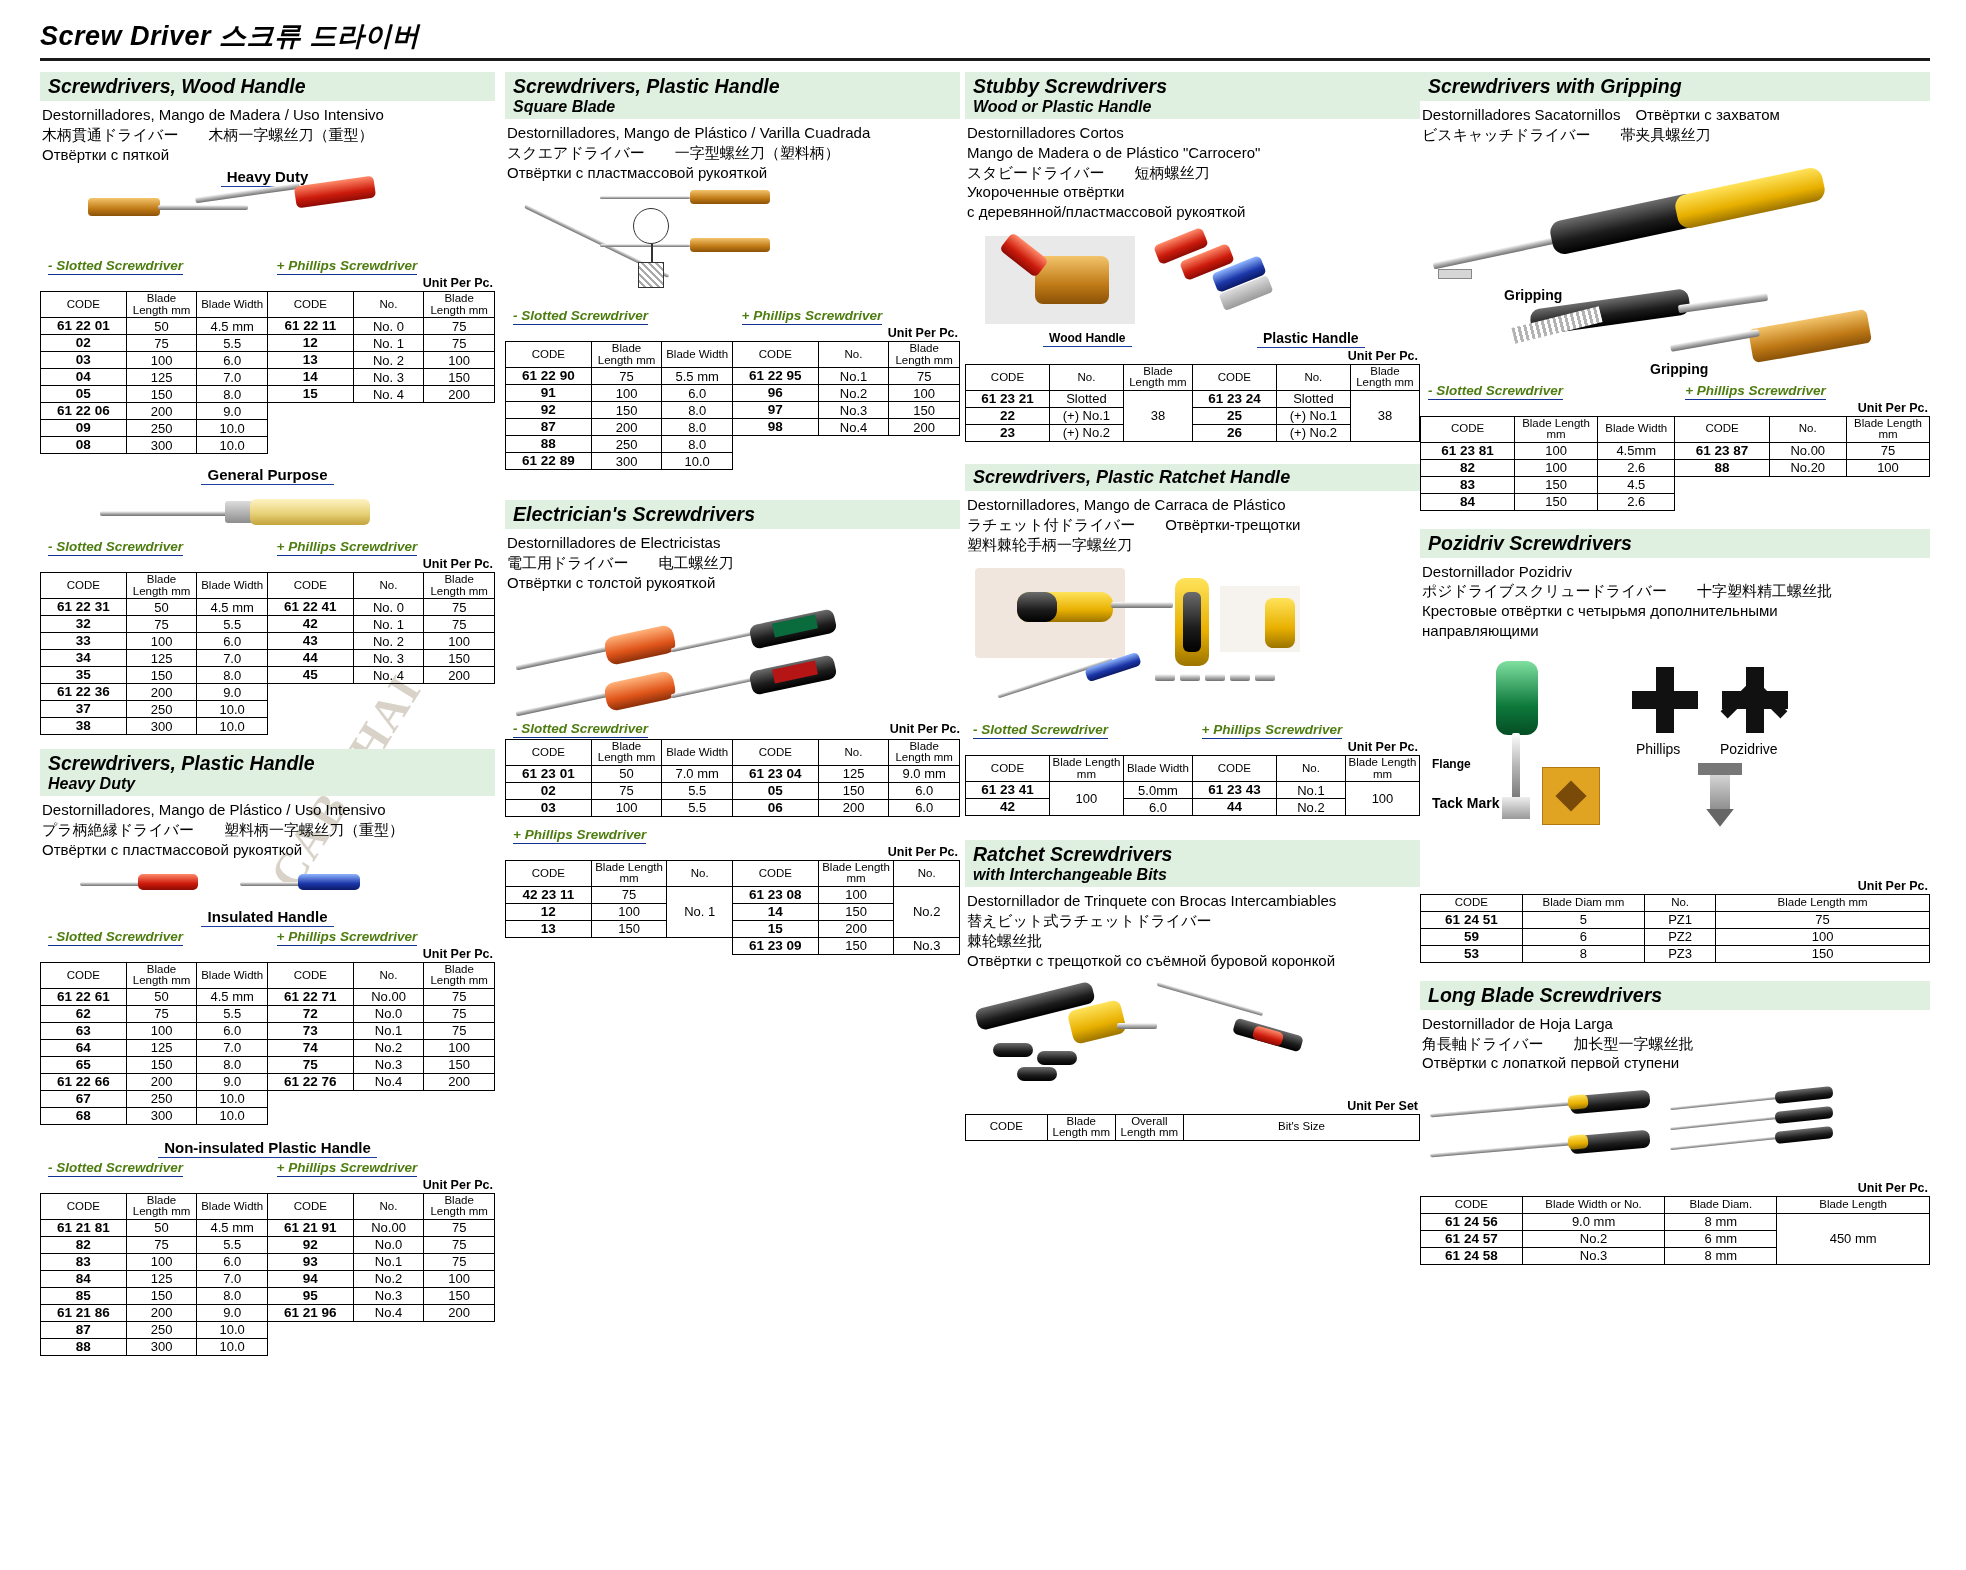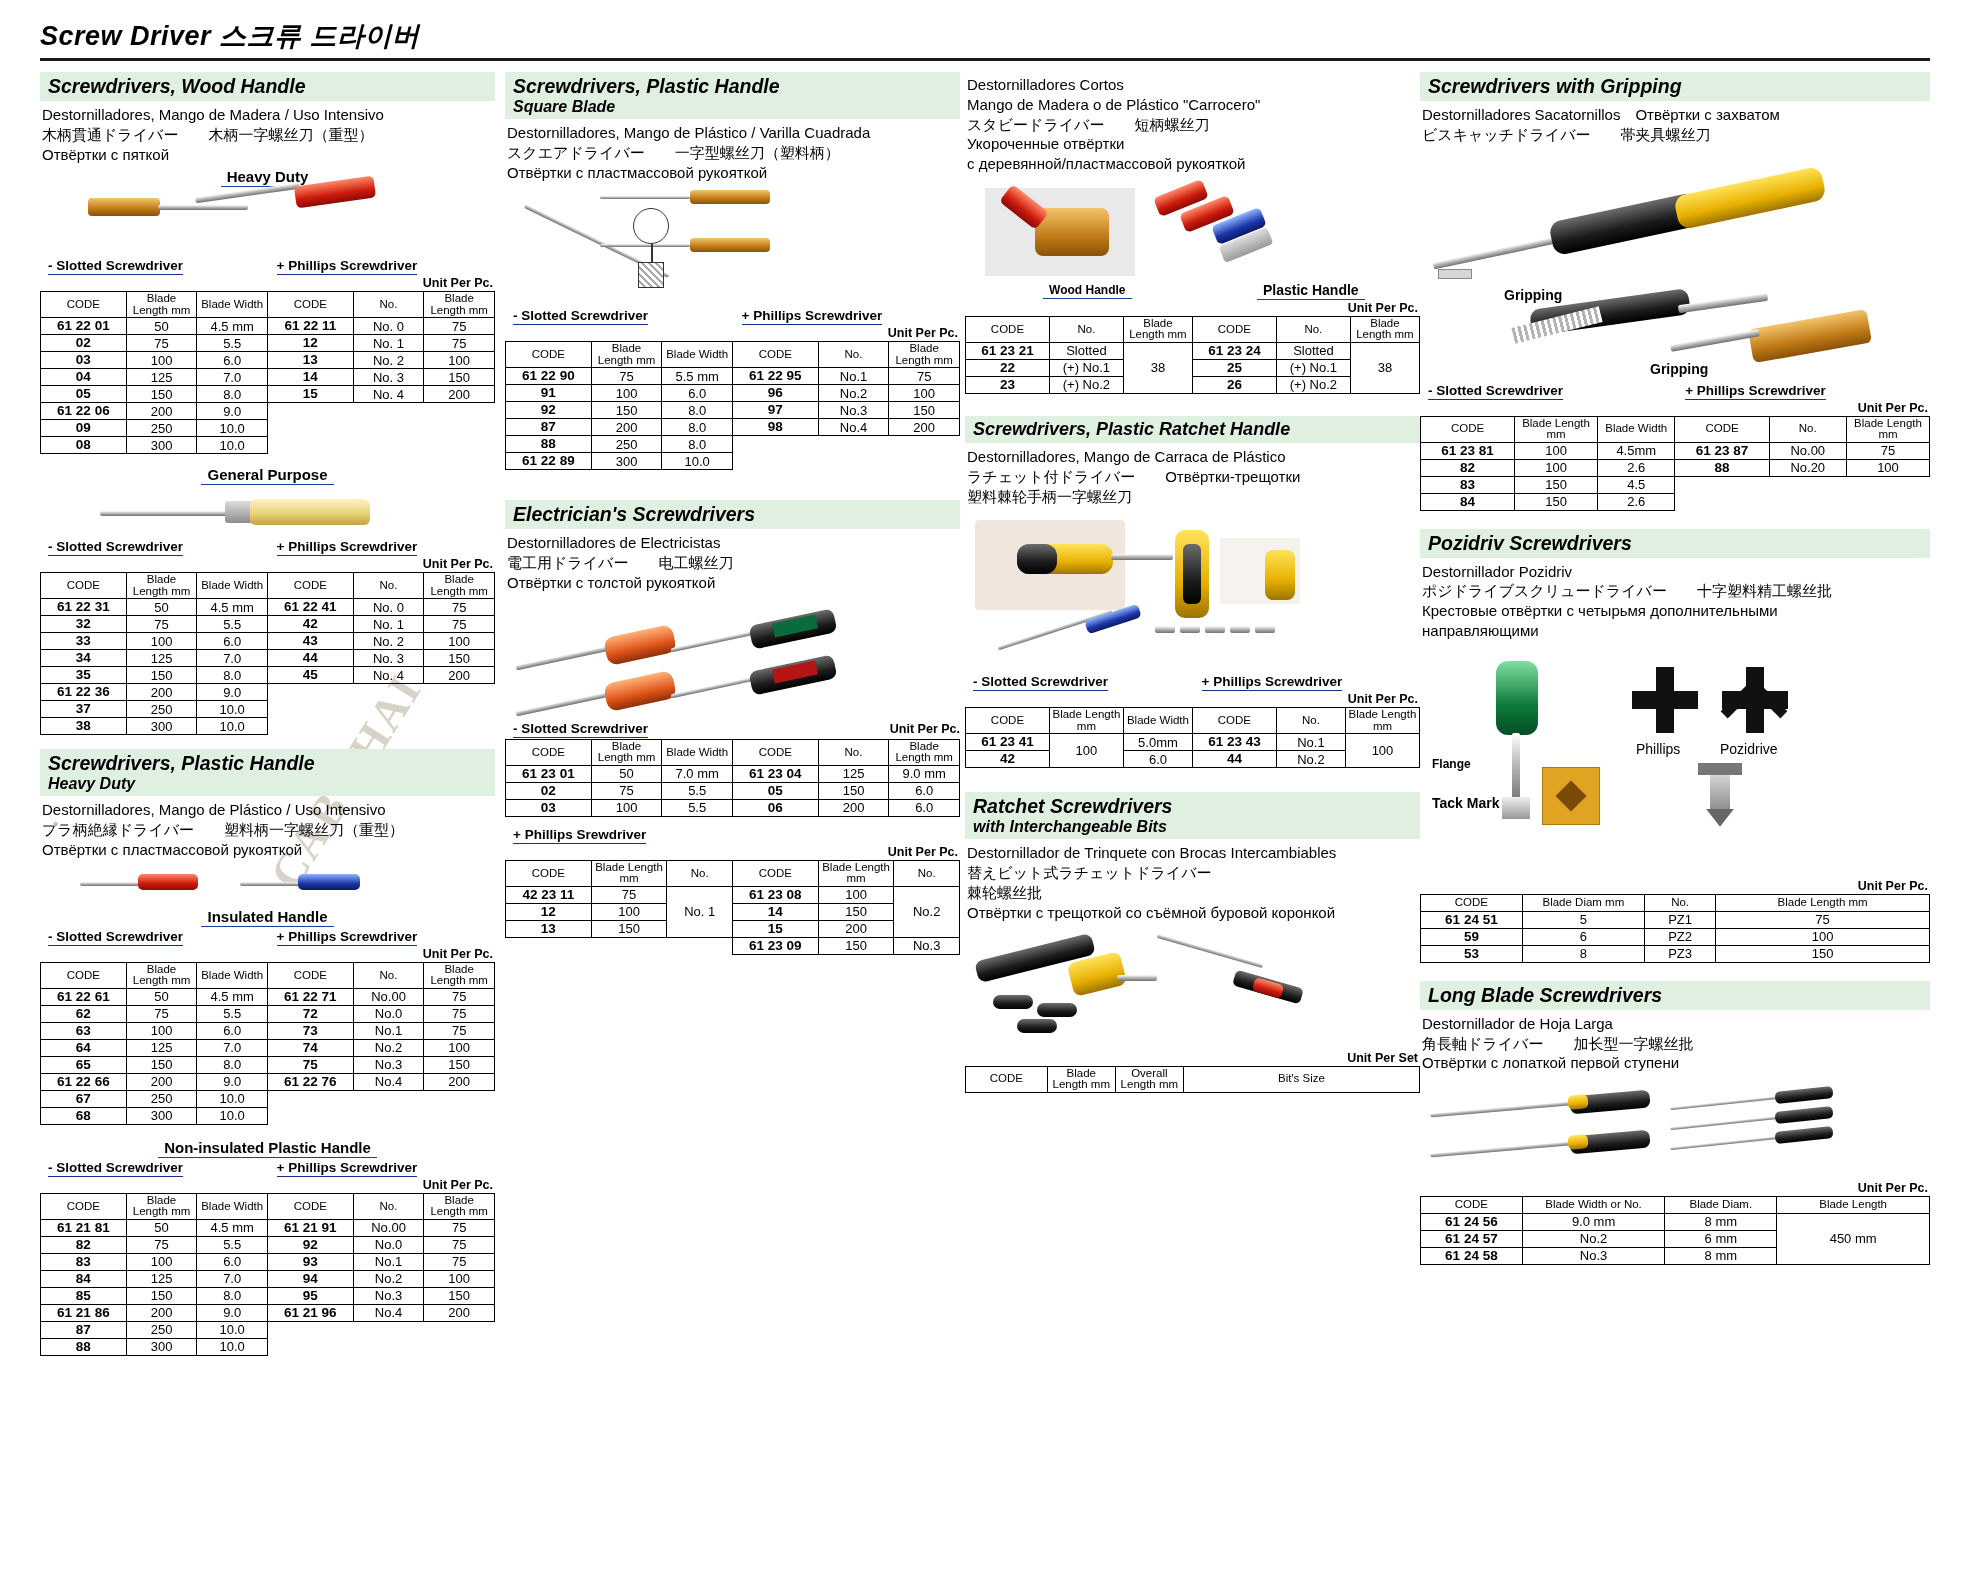--- a/index.html
+++ b/index.html
@@ -52,21 +52,21 @@
   
   .art { position:relative; margin:4px 0; }
 
   
   .cap {
     text-align:center; font-weight:bold; font-size:15px;
     border-bottom:1.6px solid #1b3fa0; display:inline-block;
     padding:0 6px 1px 6px; color:#000;
   }
   .cap-wrap { text-align:center; margin:6px 0 4px 0; }
-  .cap-blue { color:#000000; }
+  .cap-blue { color:#4d7c0f;font-style:italic; }
 
   
   .sp-row {
     display:flex; font-size:13.5px; font-weight:bold;
     margin:2px 0 1px 0;
   }
   .sp-row .left { width:52%; padding-left:8px; }
   .sp-row .right { width:48%; }
   .sp-row .und { border-bottom:1.4px solid #12318f; display:inline-block; padding-bottom:1px;}
 
@@ -761,20 +761,24 @@
               <td>No.3</td>
             </tr>
       </tbody>
         </table>
     </div>
   </div>
 
   <div class="col col3">
 
     <div>
+      <div class="sec-head">
+        <div class="h1">Stubby Screwdrivers</div>
+        <div class="h2">Wood or Plastic Handle</div>
+      </div>
       <div class="subtitle-block">
         <div>Destornilladores Cortos</div>
         <div>Mango de Madera o de Plástico "Carrocero"</div>
         <div>スタビードライバー　　短柄螺丝刀</div>
         <div>Укороченные отвёртки</div>
         <div>с деревянной/пластмассовой рукояткой</div>
       </div>
 
       <div class="art" style="height:100px;">
         <div class="sd" style="left:20px; top:10px; width:150px; height:88px; background:#e9e9e9;"></div>

